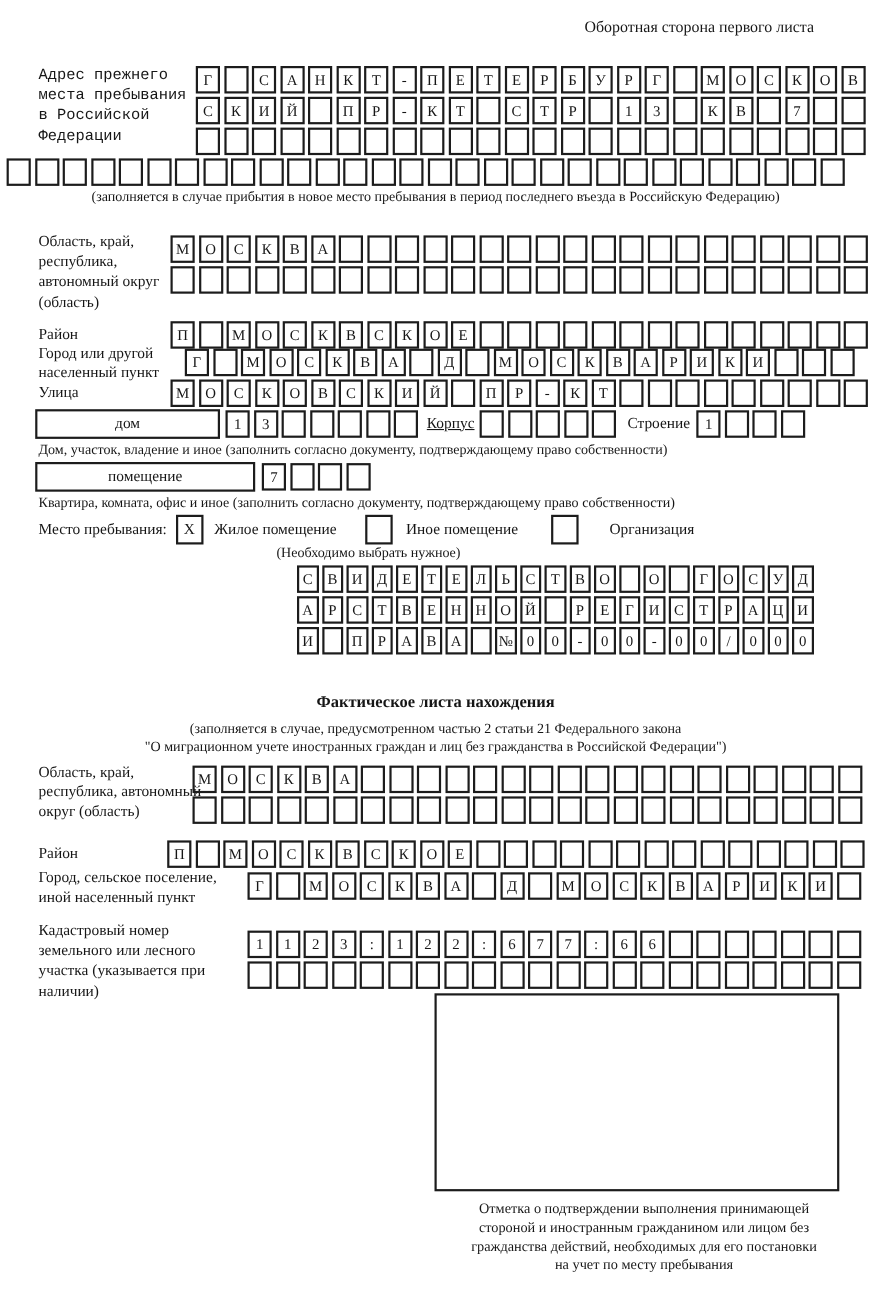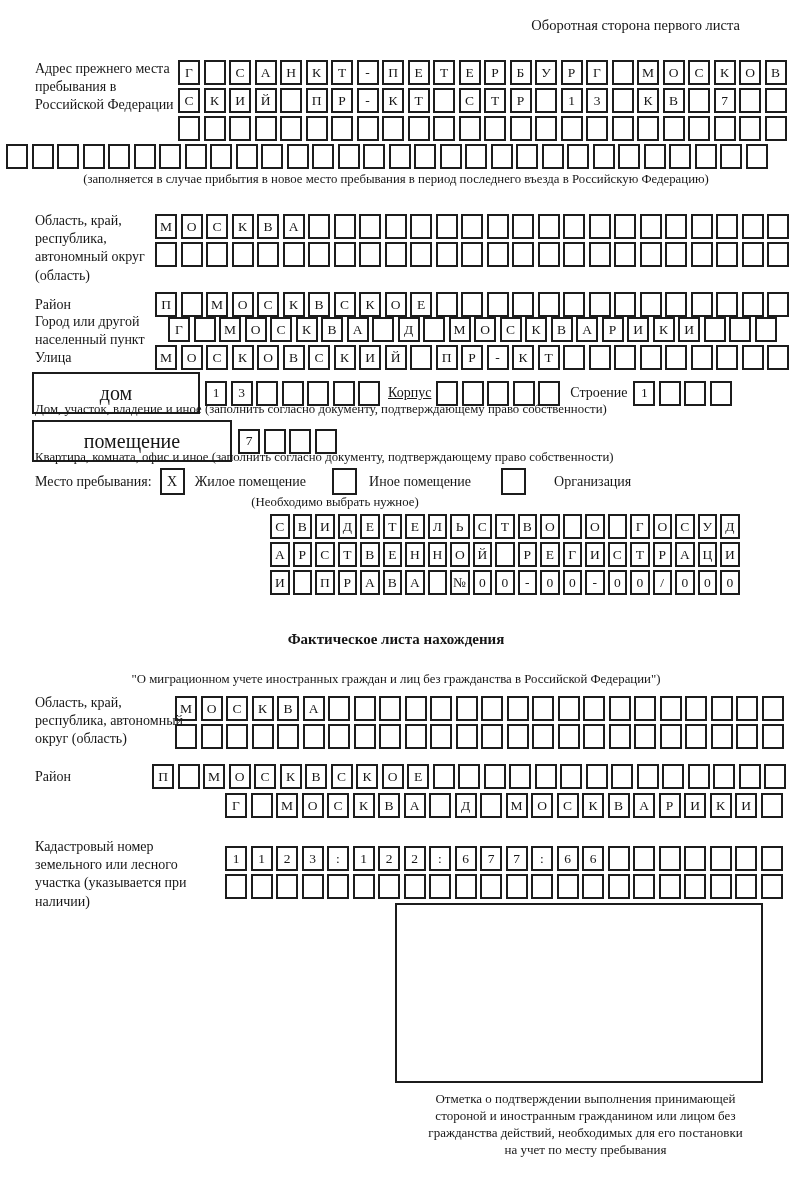--- a/index.html
+++ b/index.html
@@ -23,43 +23,43 @@
     flex: 0 0 22px;
     width: 22px; height: 25px;
     border: 2px solid #1c1c1c;
     display: flex; align-items: center; justify-content: center;
     font-size: 13.5px; line-height: 1;
   }
   .cellrow.small { gap: 3px; }
   .cellrow.small .cell { flex-basis: 19.5px; width: 19.5px; }
   .labelbox {
     border: 2px solid #1c1c1c;
-    height: 42px;
+    height: 27px;
     display: flex; align-items: center; justify-content: center;
-    font-size: 20px;
+    font-size: 14px;
   }
   .checkbox {
     width: 25px; height: 27px;
     border: 2px solid #1c1c1c;
     display: inline-flex; align-items: center; justify-content: center;
     font-size: 14px; flex: 0 0 25px;
   }
   .flexrow { display: flex; align-items: center; }
   .inl-lbl { font-size: 14px; white-space: nowrap; }
   .bigbox { border: 2px solid #1c1c1c; background: #ffffff; }
   .stampline { font-size: 13px; line-height: 1.32; text-align: center; }
 </style>
 </head>
 <body>
 
 <div id="page">
 
   <div class="abs note" style="top:16px; left:0; width:740px; text-align:right; font-size:14.5px;">Оборотная сторона первого листа</div>
 
-  <div class="abs lbl" style="left:35px; top:60px; width:148px;">Адрес прежнего места пребывания в Российской Федерации</div>
+  <div class="abs lbl" style="left:35px; top:60px; width:148px;font-family:Liberation Mono, monospace;">Адрес прежнего места пребывания в Российской Федерации</div>
   <div class="abs cellrow" style="left:178px; top:60px;">
       <div class="cell">Г</div>
       <div class="cell"></div>
       <div class="cell">С</div>
       <div class="cell">А</div>
       <div class="cell">Н</div>
       <div class="cell">К</div>
       <div class="cell">Т</div>
       <div class="cell">-</div>
       <div class="cell">П</div>
@@ -423,20 +423,21 @@
       <div class="cell">-</div>
       <div class="cell">0</div>
       <div class="cell">0</div>
       <div class="cell">/</div>
       <div class="cell">0</div>
       <div class="cell">0</div>
       <div class="cell">0</div>
     </div>
 
   <div class="abs title center" style="top:631px;">Фактическое листа нахождения</div>
+  <div class="abs note center" style="top:654px;">(заполняется в случае, предусмотренном частью 2 статьи 21 Федерального закона</div>
   <div class="abs note center" style="top:671px;">"О миграционном учете иностранных граждан и лиц без гражданства в Российской Федерации")</div>
 
   <div class="abs lbl" style="left:35px; top:694px; width:152px;">Область, край, республика, автономный округ (область)</div>
   <div class="abs cellrow" style="left:175px; top:696px;">
       <div class="cell">М</div>
       <div class="cell">О</div>
       <div class="cell">С</div>
       <div class="cell">К</div>
       <div class="cell">В</div>
       <div class="cell">А</div>
@@ -508,20 +509,21 @@
       <div class="cell"></div>
       <div class="cell"></div>
       <div class="cell"></div>
       <div class="cell"></div>
       <div class="cell"></div>
       <div class="cell"></div>
       <div class="cell"></div>
       <div class="cell"></div>
     </div>
 
+  <div class="abs lbl" style="left:35px; top:790px; width:195px;">Город, сельское поселение, иной населенный пункт</div>
   <div class="abs cellrow" style="left:225px; top:793px;">
       <div class="cell">Г</div>
       <div class="cell"></div>
       <div class="cell">М</div>
       <div class="cell">О</div>
       <div class="cell">С</div>
       <div class="cell">К</div>
       <div class="cell">В</div>
       <div class="cell">А</div>
       <div class="cell"></div>

